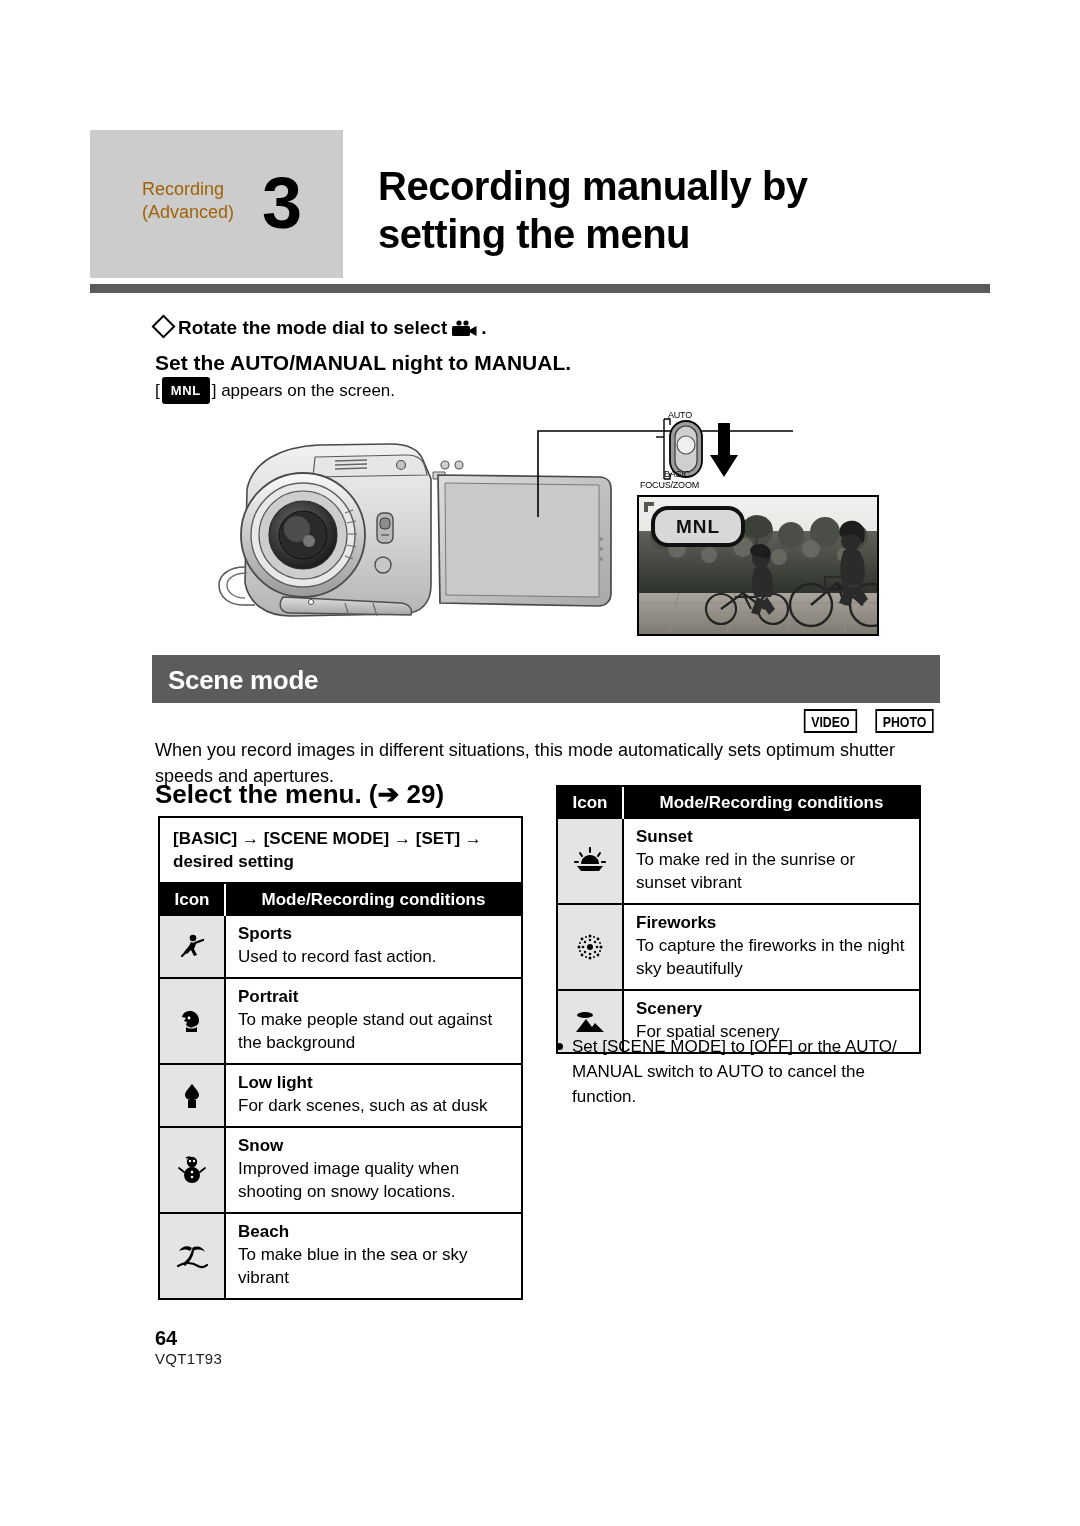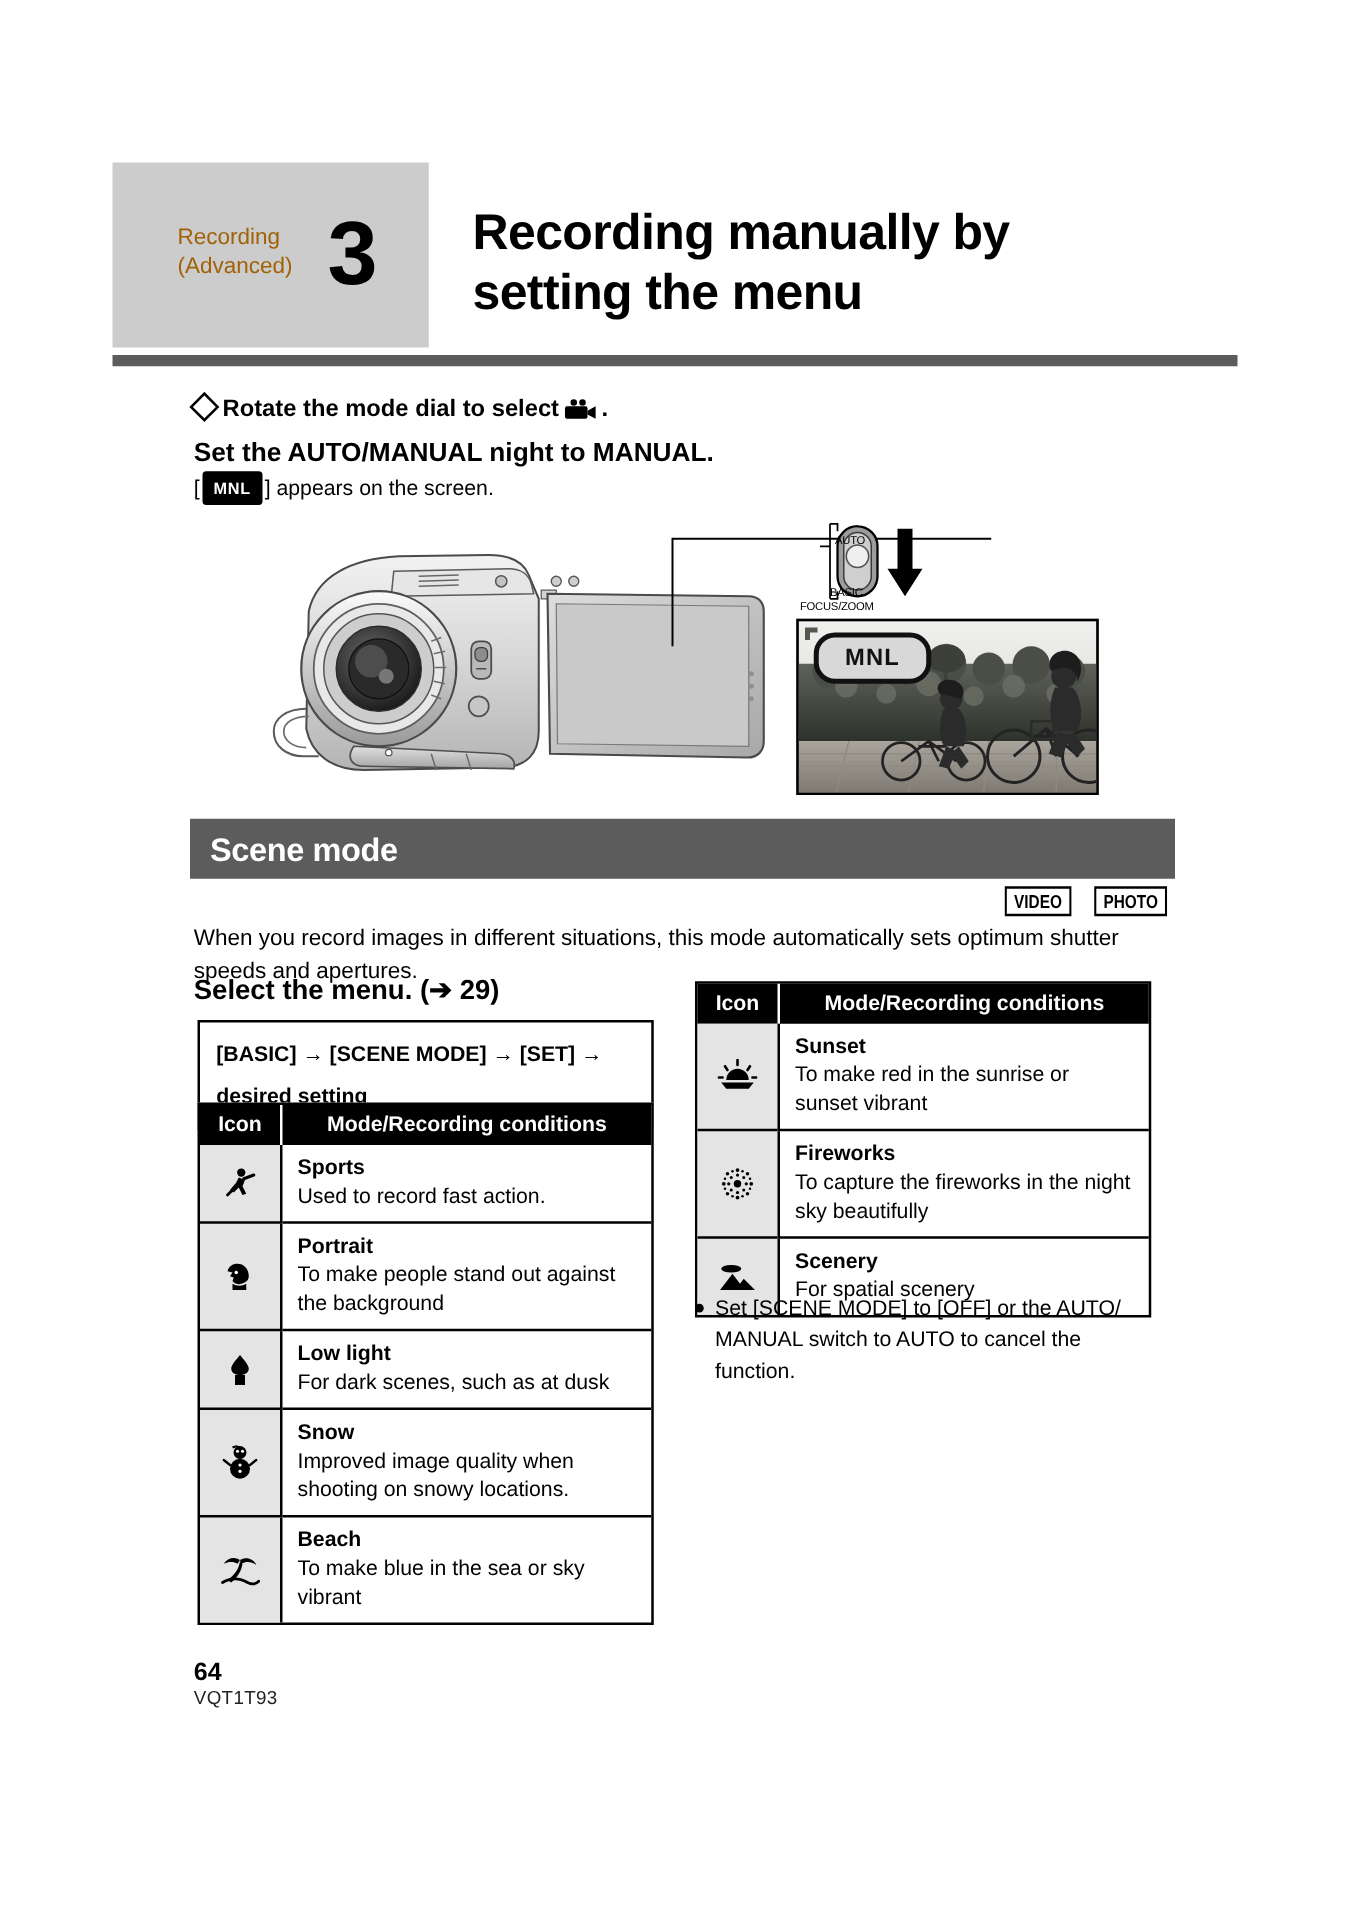--- a/index.html
+++ b/index.html
@@ -158,21 +158,21 @@
     width: 110px;
     height: 95px;
   }
   .callout-label {
     position: absolute;
     font-size: 9px;
     line-height: 11px;
     letter-spacing: -0.2px;
     white-space: nowrap;
   }
-  #label-auto   { left: 28px; top: 20px; }
+  #label-auto   { left: 28px; top: 3px; }
   #label-manual { left: 24px; top: 62px; }
   #label-fz     { left: 0px;  top: 73px; }
 
   #lcd-screen {
     position: absolute;
     left: 487px;
     top: 90px;
     width: 238px;
     height: 137px;
     border: 2px solid #000;
@@ -241,37 +241,37 @@
     top: 737px;
     width: 785px;
     font-size: 18px;
     line-height: 26px;
   }
 
   #select-menu-heading {
     position: absolute;
     left: 155px;
     top: 779px;
-    font-size: 22px;
+    font-size: 26px;
     font-weight: bold;
     white-space: nowrap;
   }
 
   #menu-path-box {
     position: absolute;
     left: 158px;
     top: 816px;
     width: 365px;
     min-height: 52px;
     border: 2px solid #000;
     box-sizing: border-box;
     padding: 9px 11px 9px 13px;
     font-size: 17px;
     font-weight: bold;
-    line-height: 33px;
+    line-height: 23px;
   }
 
   
   .scene-table {
     position: absolute;
     border: 2px solid #000;
     box-sizing: border-box;
     border-collapse: collapse;
     background: #fff;
   }

